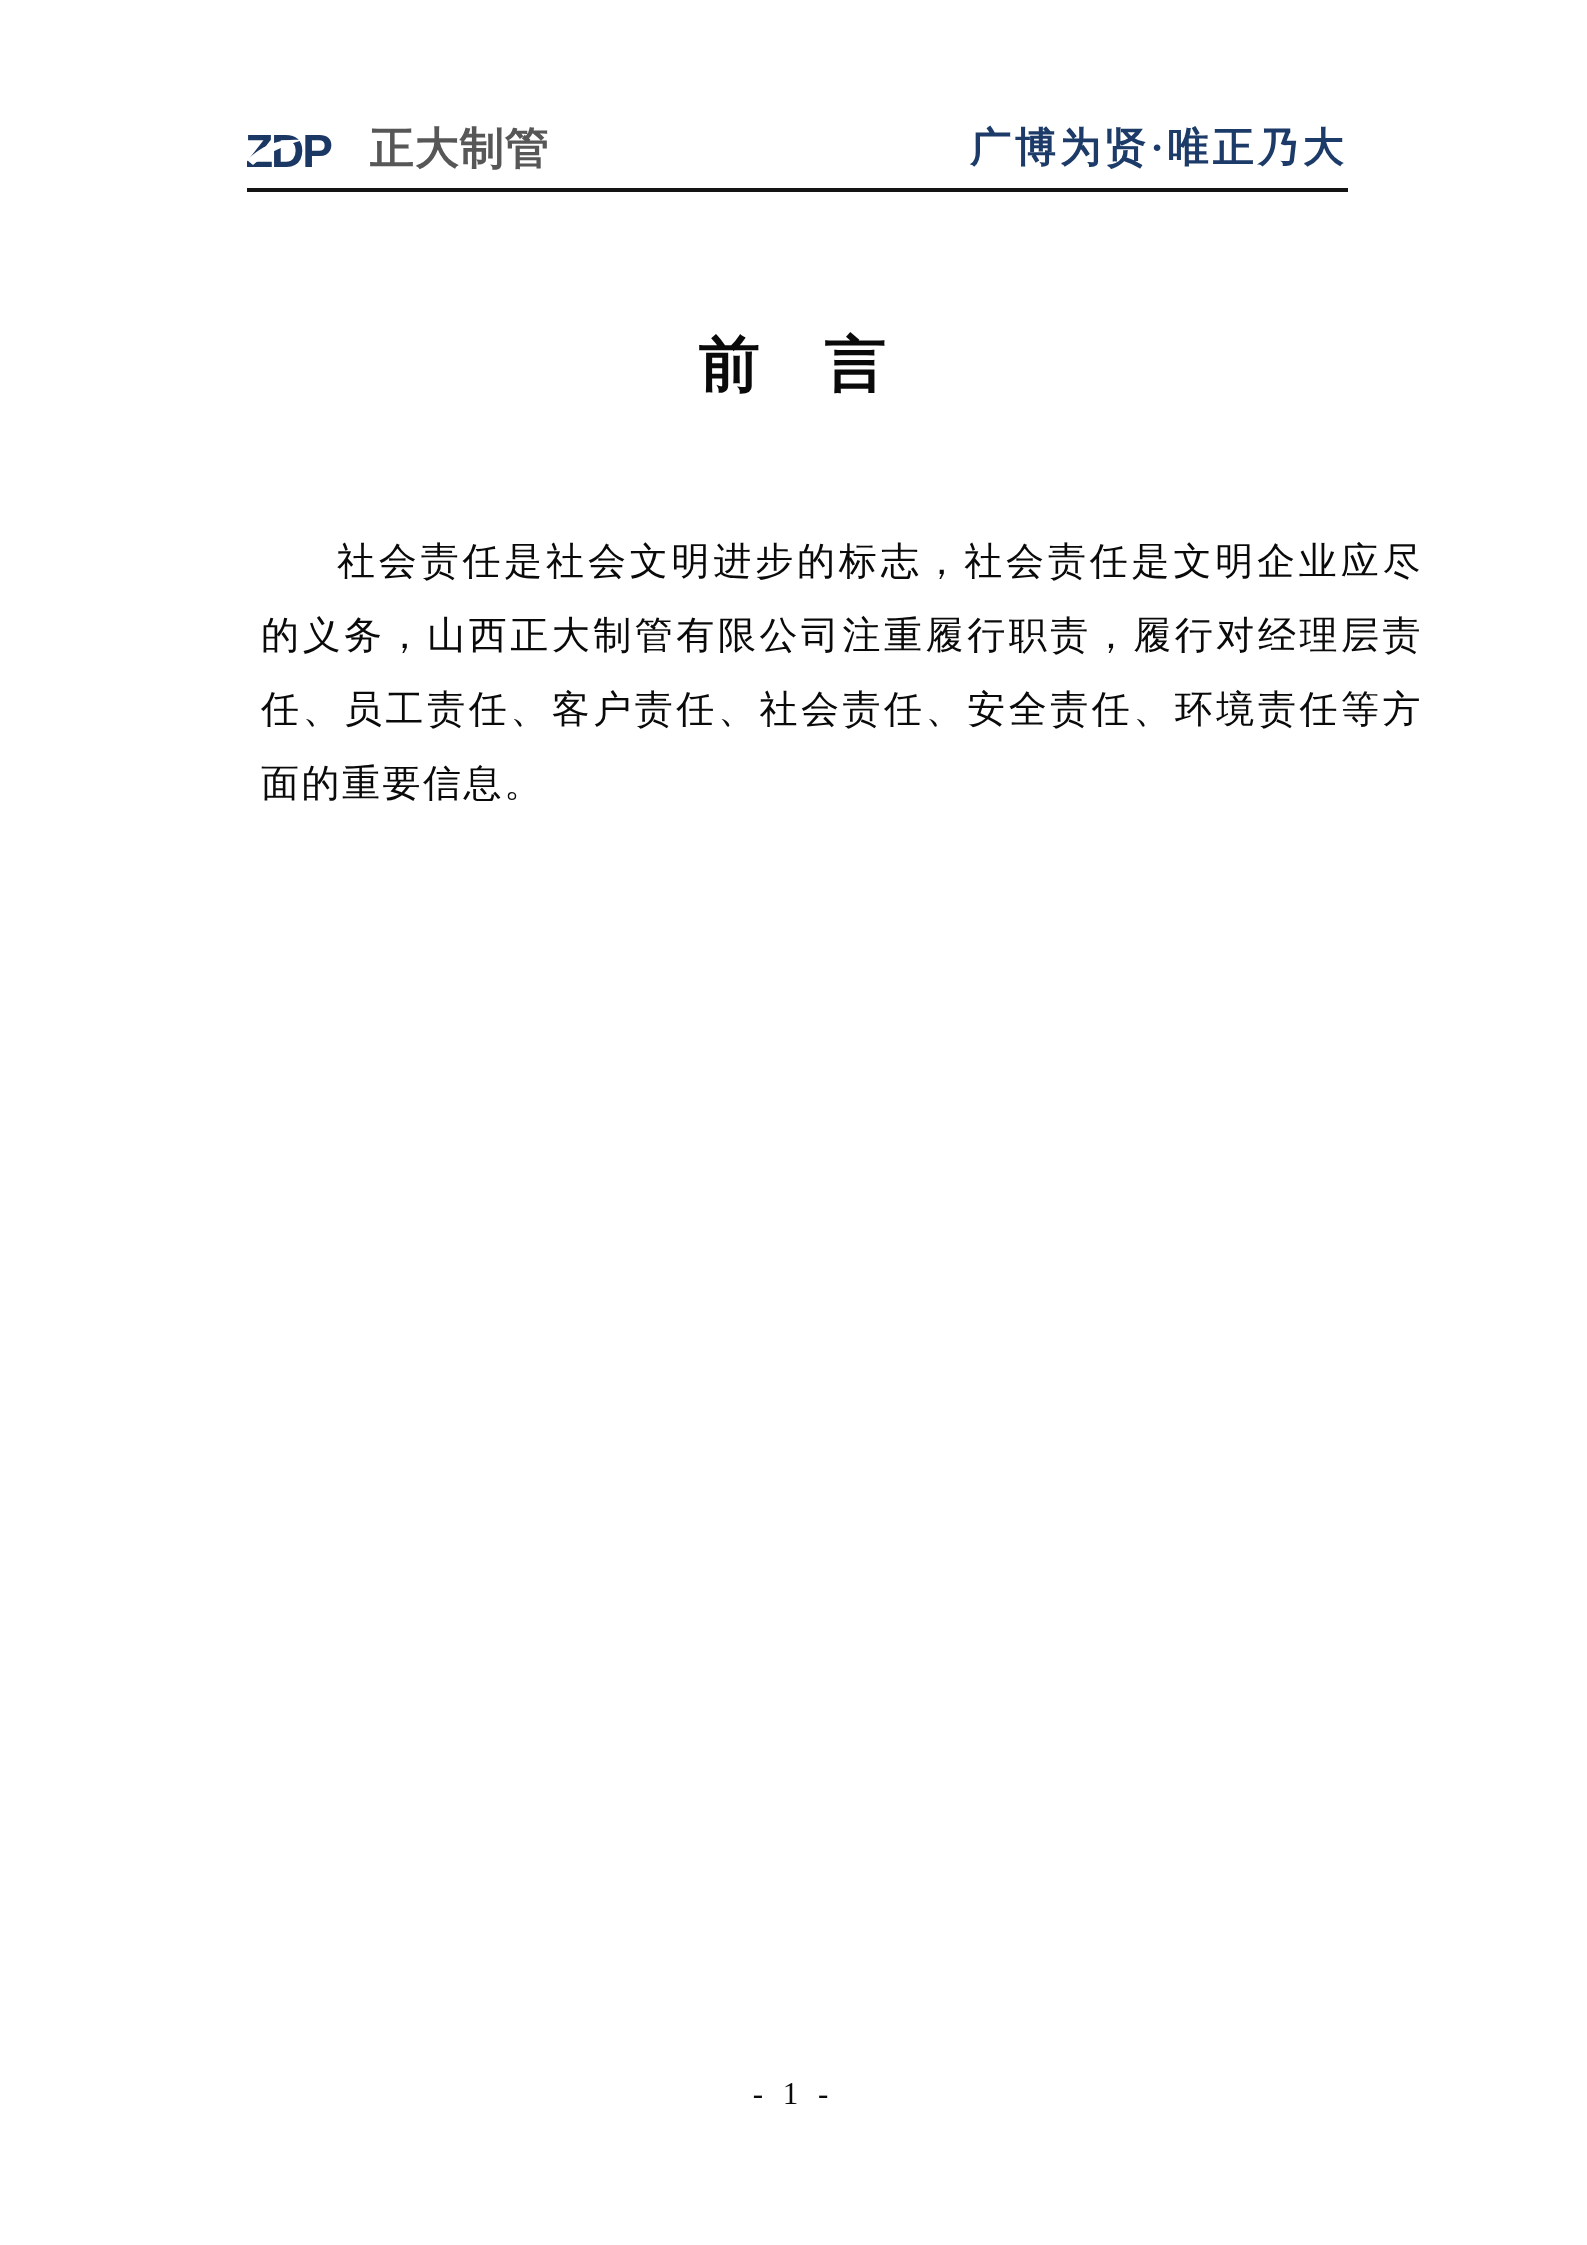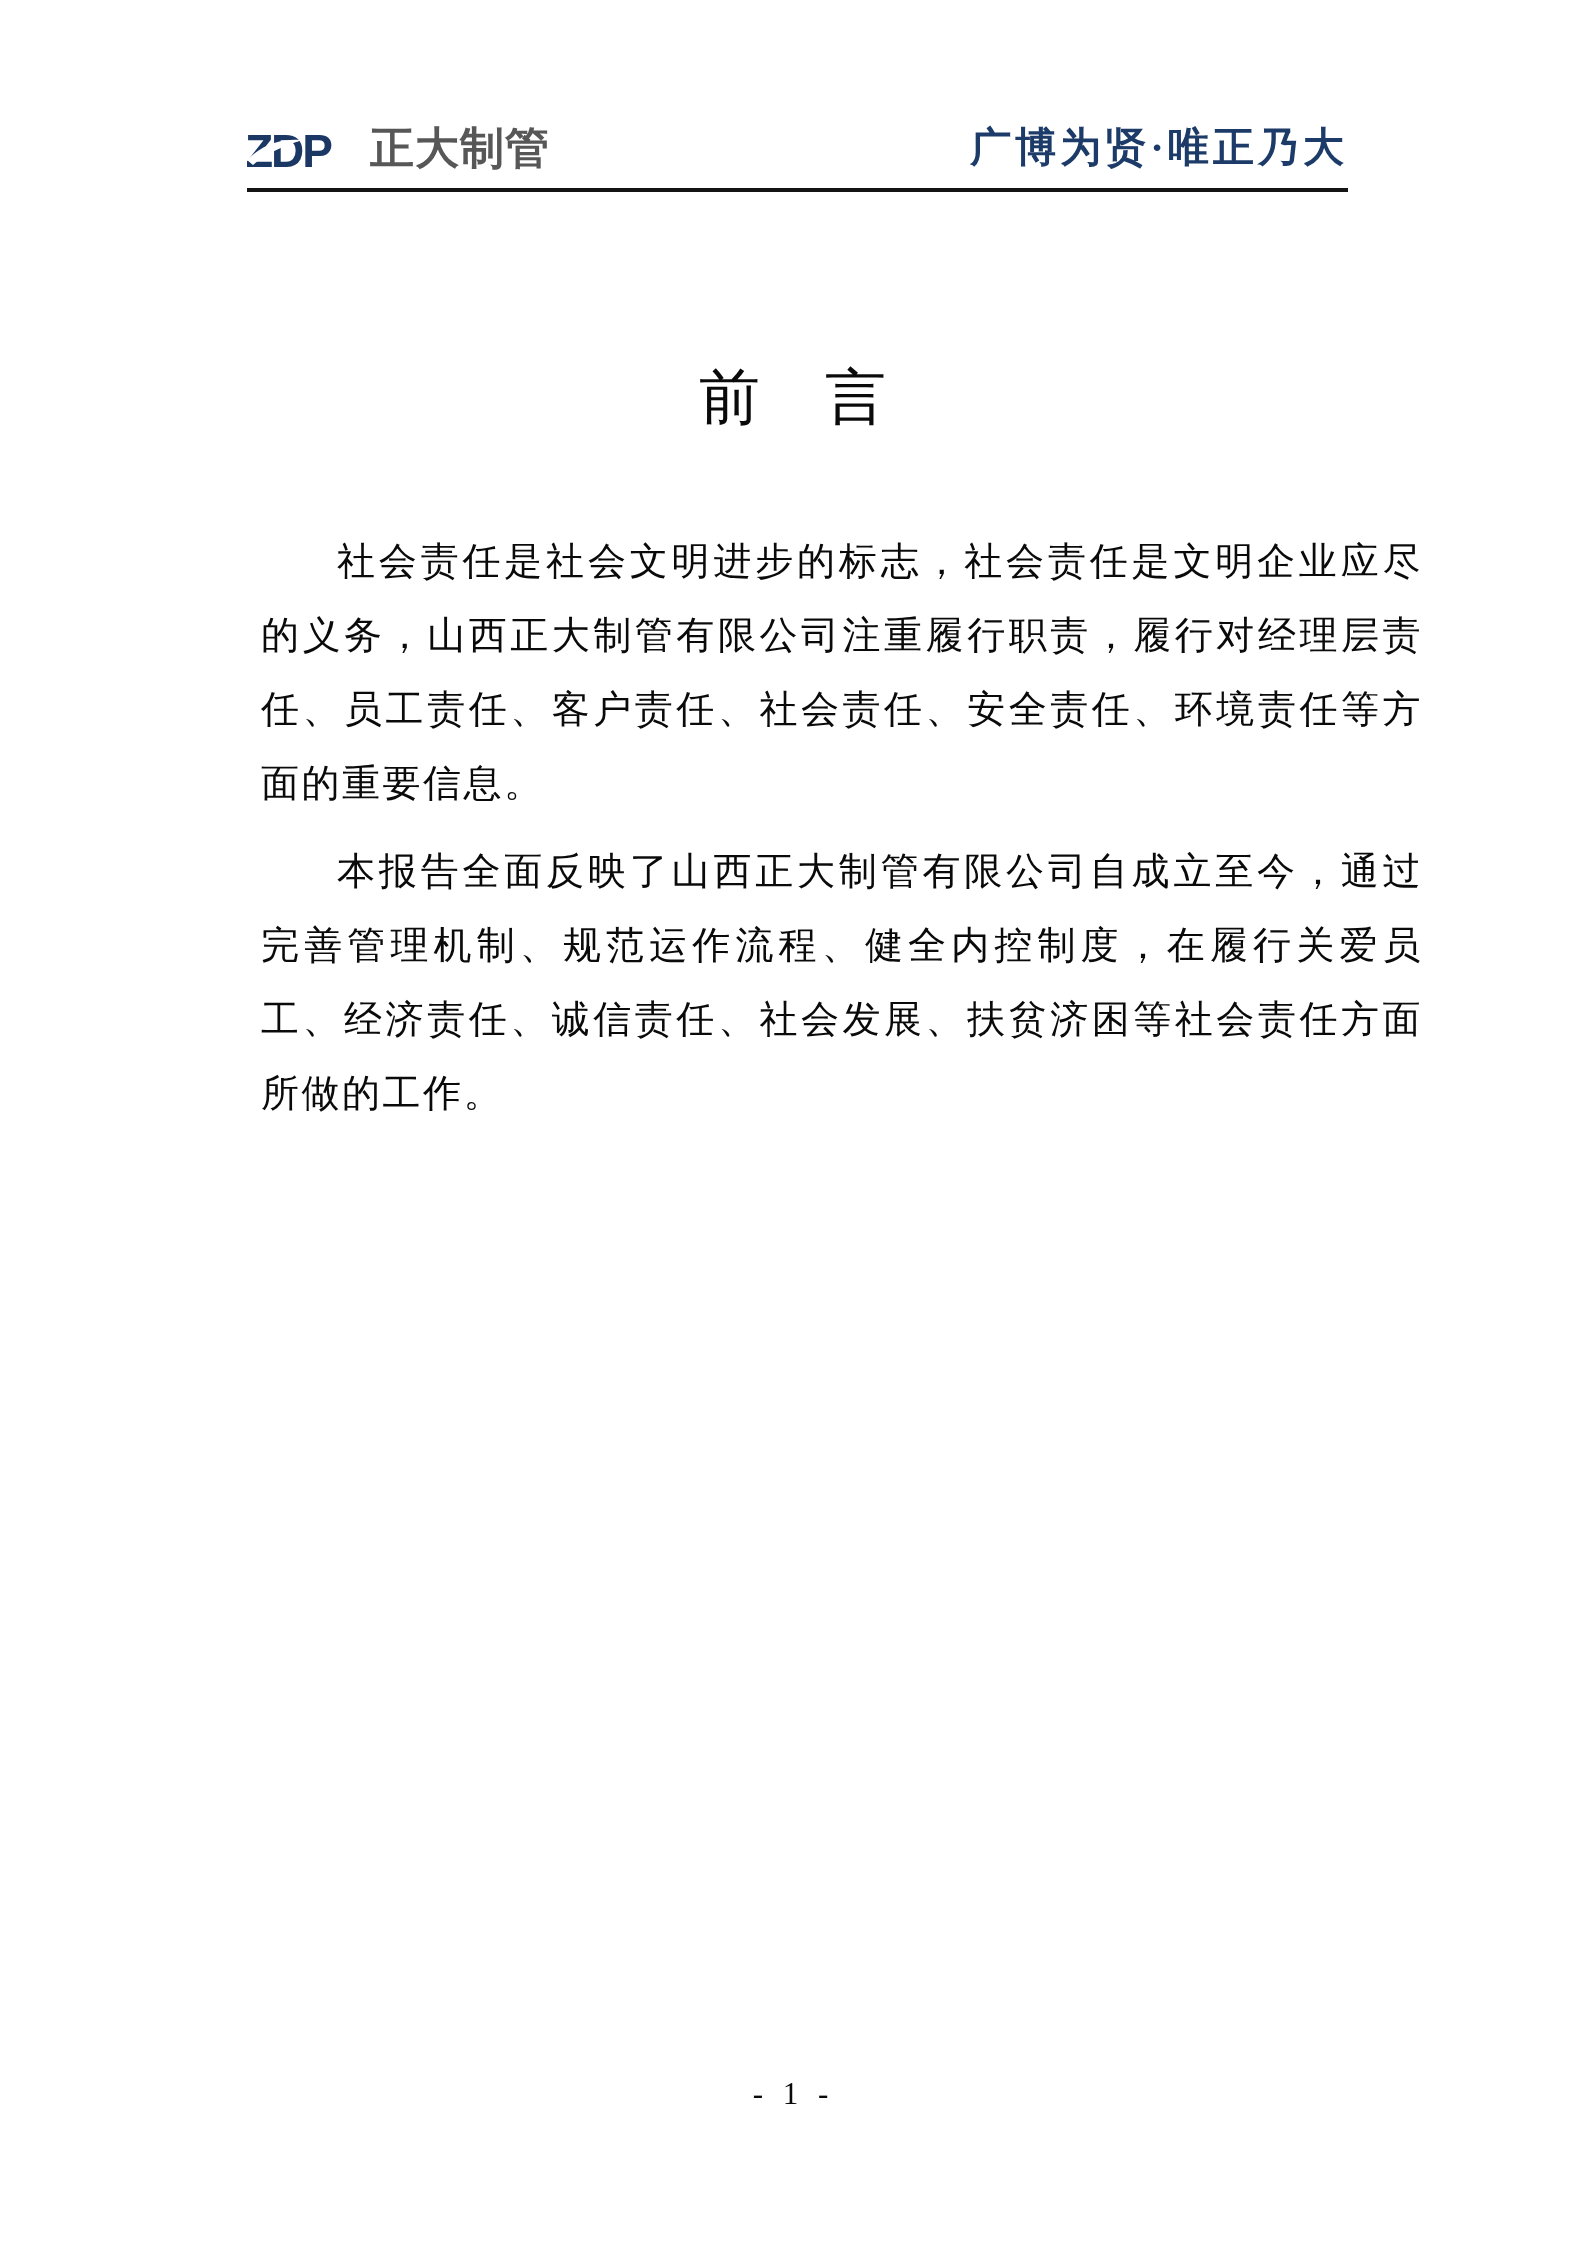--- a/index.html
+++ b/index.html
@@ -46,24 +46,23 @@
     letter-spacing:4px;
     padding-bottom:2px;
   }
   
   .doc-title{
     position:absolute;
     left:0;top:334px;
     width:100%;
     text-align:center;
     font-size:61px;
-    font-weight:normal;
+    font-weight:bold;
     letter-spacing:2px;
     line-height:1;
-    margin-top:33px;
   }
   
   .body-text{
     position:absolute;
     left:247px;top:510px;
     width:1190px;
     font-size:38px;
     line-height:74px;
     text-align:justify;
     letter-spacing:2.5px;
@@ -97,18 +96,17 @@
       <span class="logo-company">正大制管</span>
     </div>
     <div class="slogan">广博为贤·唯正乃大</div>
   </div>
   <div class="header-rule"></div>
 
   <div class="doc-title">前　言</div>
 
   <div class="body-text">
     <p>社会责任是社会文明进步的标志，社会责任是文明企业应尽的义务，山西正大制管有限公司注重履行职责，履行对经理层责任、员工责任、客户责任、社会责任、安全责任、环境责任等方面的重要信息。</p>
-    <p>本报告全面反映了山西正大制管有限公司自成立至今，通过完善管理机制、规范运作流程、健全内控制度，在履行关爱员工、经济责任、诚信责任、社会发展、扶贫济困等社会责任方面所做的工作。</p>
   </div>
 
   <div class="page-number">- 1 -</div>
 
 </div>
 
 </body></html>

